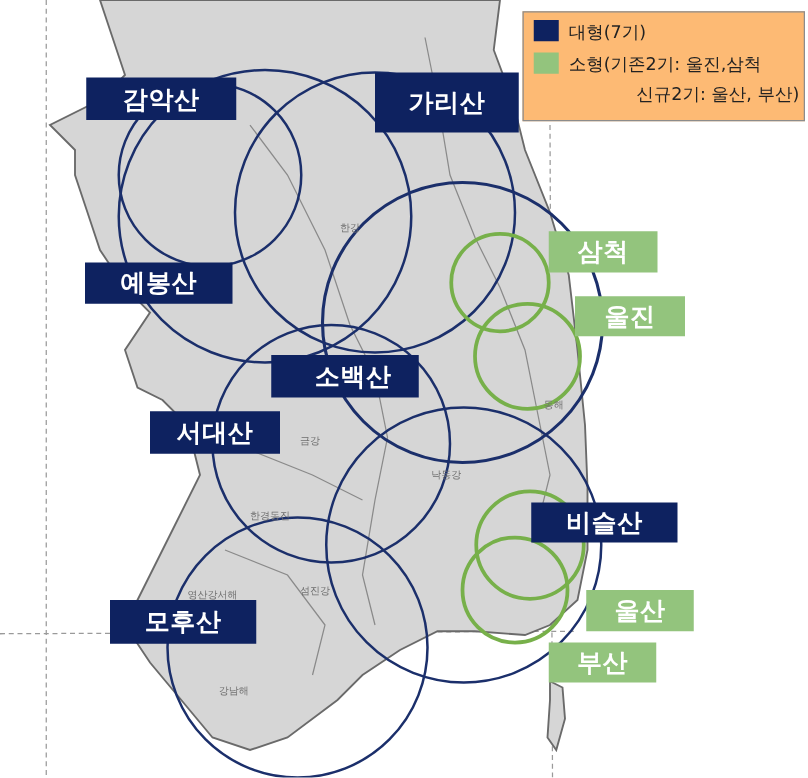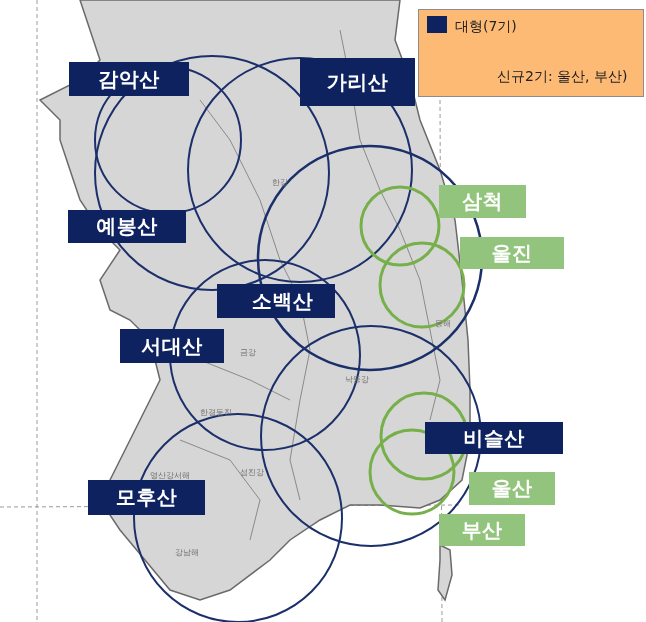--- a/index.html
+++ b/index.html
@@ -73,30 +73,34 @@
       <text x="175" y="555">강남해</text>
       <text x="435" y="326">동해</text>
     </g>
   </svg>
 
   <div class="label large" style="left:69px;top:62px;width:120px;height:34px;">감악산</div>
   <div class="label large" style="left:300px;top:58px;width:115px;height:48px;text-align:center;">가리산</div>
   <div class="label large" style="left:68px;top:210px;width:118px;height:33px;">예봉산</div>
   <div class="label large" style="left:217px;top:284px;width:118px;height:34px;padding-left:13px;">소백산</div>
   <div class="label large" style="left:120px;top:329px;width:104px;height:34px;">서대산</div>
-  <div class="label large" style="left:425px;top:422px;width:138px;height:32px;">비슬산</div>
+  <div class="label large" style="left:425px;top:402px;width:117px;height:32px;">비슬산</div>
   <div class="label large" style="left:88px;top:480px;width:117px;height:35px;">모후산</div>
 
   <div class="label small" style="left:439px;top:185px;width:87px;height:33px;">삼척</div>
-  <div class="label small" style="left:460px;top:237px;width:104px;height:32px;">울진</div>
+  <div class="label small" style="left:460px;top:237px;width:88px;height:32px;">울진</div>
   <div class="label small" style="left:469px;top:472px;width:86px;height:33px;">울산</div>
   <div class="label small" style="left:439px;top:514px;width:86px;height:32px;">부산</div>
 
   <div class="legend">
     <div class="legend-row" style="top:6px;">
       <div class="legend-swatch" style="background:#0e2260;"></div>
       <span class="legend-text">대형(7기)</span>
     </div>
-    <div class="legend-row" style="top:56px;left:78px;text-align:right;">
+    <div class="legend-row" style="top:32px;">
+      <div class="legend-swatch" style="background:#93c47d;"></div>
+      <span class="legend-text">소형(기존2기: 울진,삼척</span>
+    </div>
+    <div class="legend-row" style="top:56px;left:90px;text-align:right;">
       <span class="legend-text">신규2기: 울산, 부산)</span>
     </div>
   </div>
 </div>
 
 </body></html>

